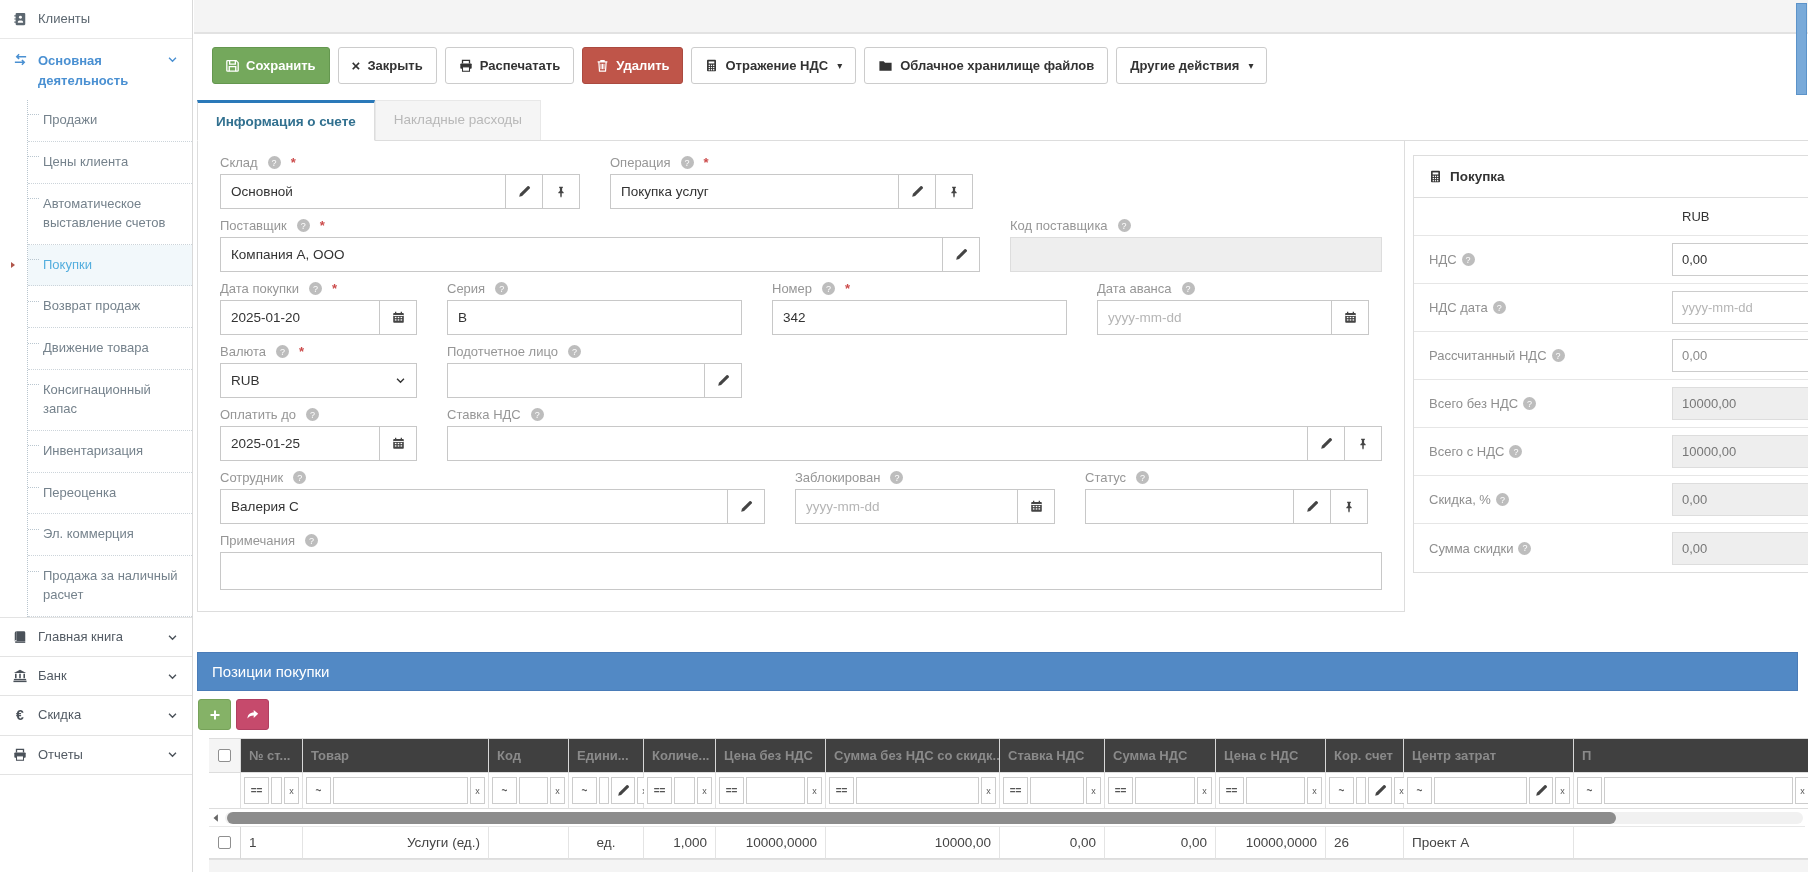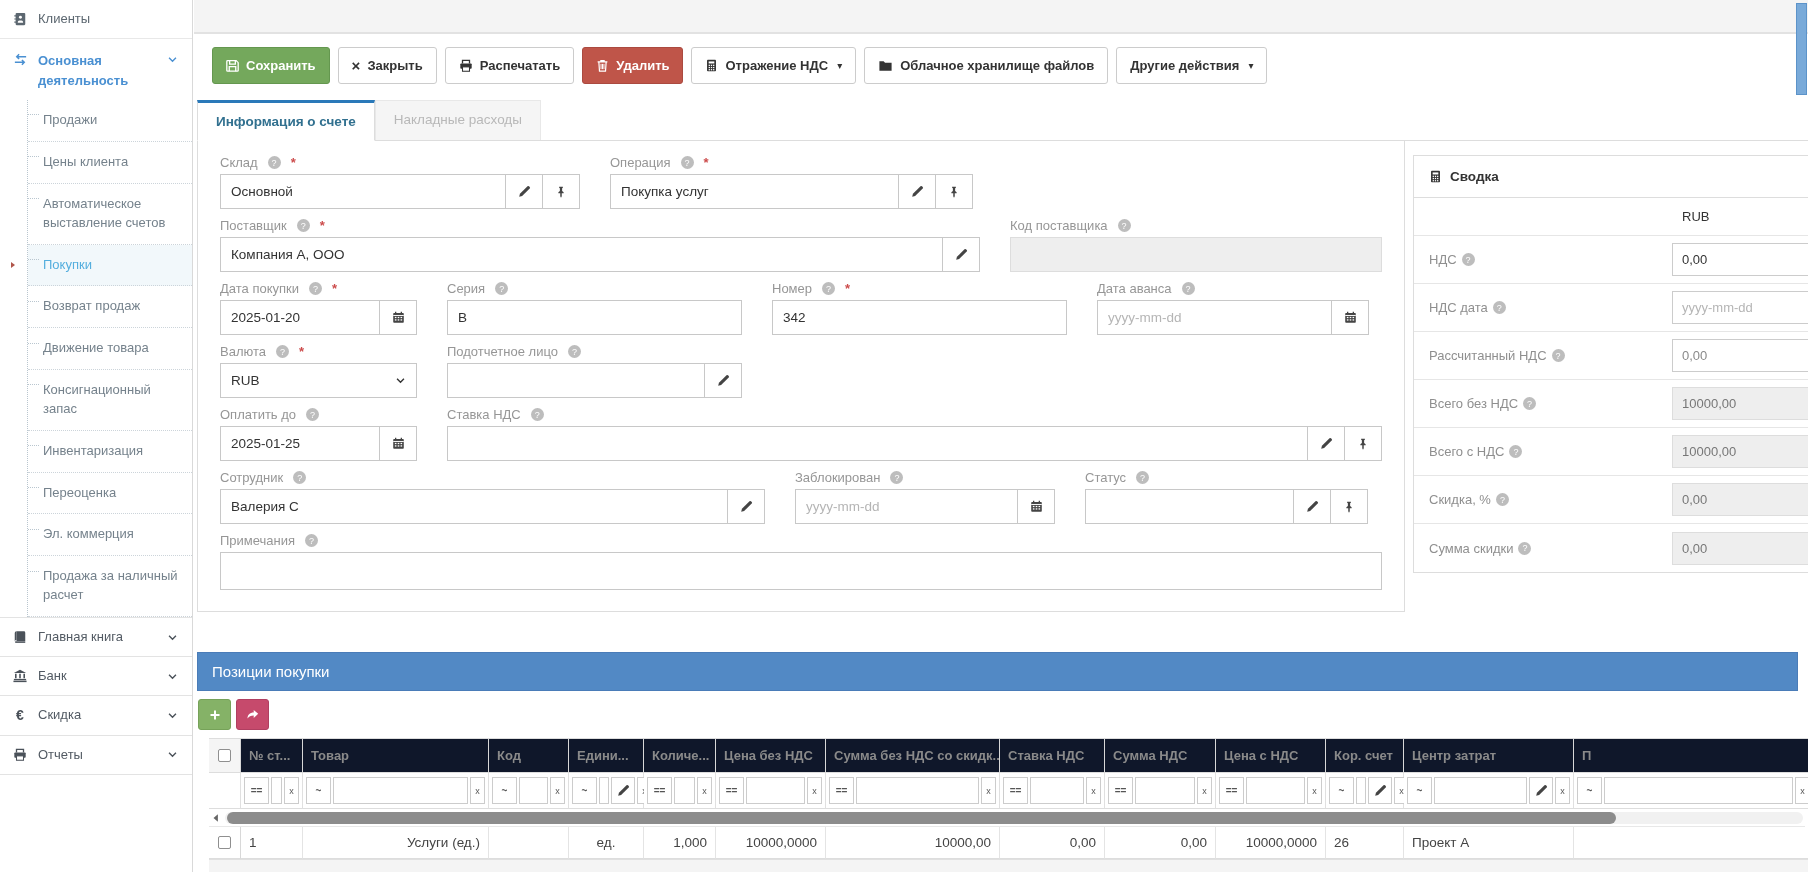--- a/index.html
+++ b/index.html
@@ -100,21 +100,21 @@
   .sq-btn { width:33px; height:31px; border-radius:3px; display:flex; align-items:center;
             justify-content:center; border:1px solid transparent; cursor:pointer; }
   .sq-green { background:#85b267; border-color:#76a259; }
   .sq-pink  { background:#c64a6c; border-color:#b03f61; }
 
   .ptable { margin-left:12px; border-top:1px solid #ddd; }
   .trow { display:flex; width:1605px; }
   .tc { width:32px; flex:0 0 auto; display:flex; align-items:center; justify-content:center;
         border-right:1px solid #d8d8d8; border-bottom:1px solid #ddd; background:#f5f5f5; }
   .cb { width:13px; height:13px; border:1px solid #8f8f8f; border-radius:2px; background:#fff; cursor:pointer; }
-  .th { flex:0 0 auto; border-right:1px solid #d8d8d8; border-bottom:1px solid #ddd; background:#0f172a;
+  .th { flex:0 0 auto; border-right:1px solid #d8d8d8; border-bottom:1px solid #ddd; background:#404040;
         color:#8a8a8a; font-weight:bold; font-size:13px; padding:9px 8px; white-space:nowrap; overflow:hidden; }
   .tfilter .tc { background:#fff; border-right:1px solid #e0e0e0; }
   .tf { flex:0 0 auto; border-right:1px solid #e0e0e0; border-bottom:1px solid #ddd; background:#fff;
         padding:4px 3px; display:flex; gap:2px; align-items:center; }
   .fop { min-width:25px; height:27px; border:1px solid #ccc; background:#fff; color:#555; font-size:10px;
          font-weight:bold; display:flex; align-items:center; justify-content:center; padding:0 3px; cursor:pointer; }
   .tfi { flex:1; min-width:10px; height:27px; border:1px solid #ccc; padding:0 4px; font-size:12px; font-family:inherit; }
   .fpen { width:24px; height:27px; flex:0 0 auto; border:1px solid #ccc; background:#fff; color:#444;
           display:flex; align-items:center; justify-content:center; cursor:pointer; }
   .fclr { width:15px; height:27px; flex:0 0 auto; border:1px solid #ccc; background:#fff; color:#555;
@@ -653,21 +653,21 @@
                 <rect x="9.9" y="7" width="1.6" height="1.6"></rect>
                 <rect x="4.5" y="9.7" width="1.6" height="1.6"></rect>
                 <rect x="7.2" y="9.7" width="1.6" height="1.6"></rect>
                 <rect x="9.9" y="9.7" width="1.6" height="1.6"></rect>
                 <rect x="4.5" y="12.4" width="1.6" height="1.6"></rect>
                 <rect x="7.2" y="12.4" width="1.6" height="1.6"></rect>
                 <rect x="9.9" y="12.4" width="1.6" height="1.6"></rect>
               </g>
             </svg>
           </span>
-        <span>Сводка</span>
+        <span>Покупка</span>
       </div>
       <div class="srow cur">
         <span class="sl"></span>
         <span class="scur">RUB</span>
       </div>
       <div>
           <div class="srow">
             <span class="sl">
               <span>НДС</span>
               <span class="q">?</span>

